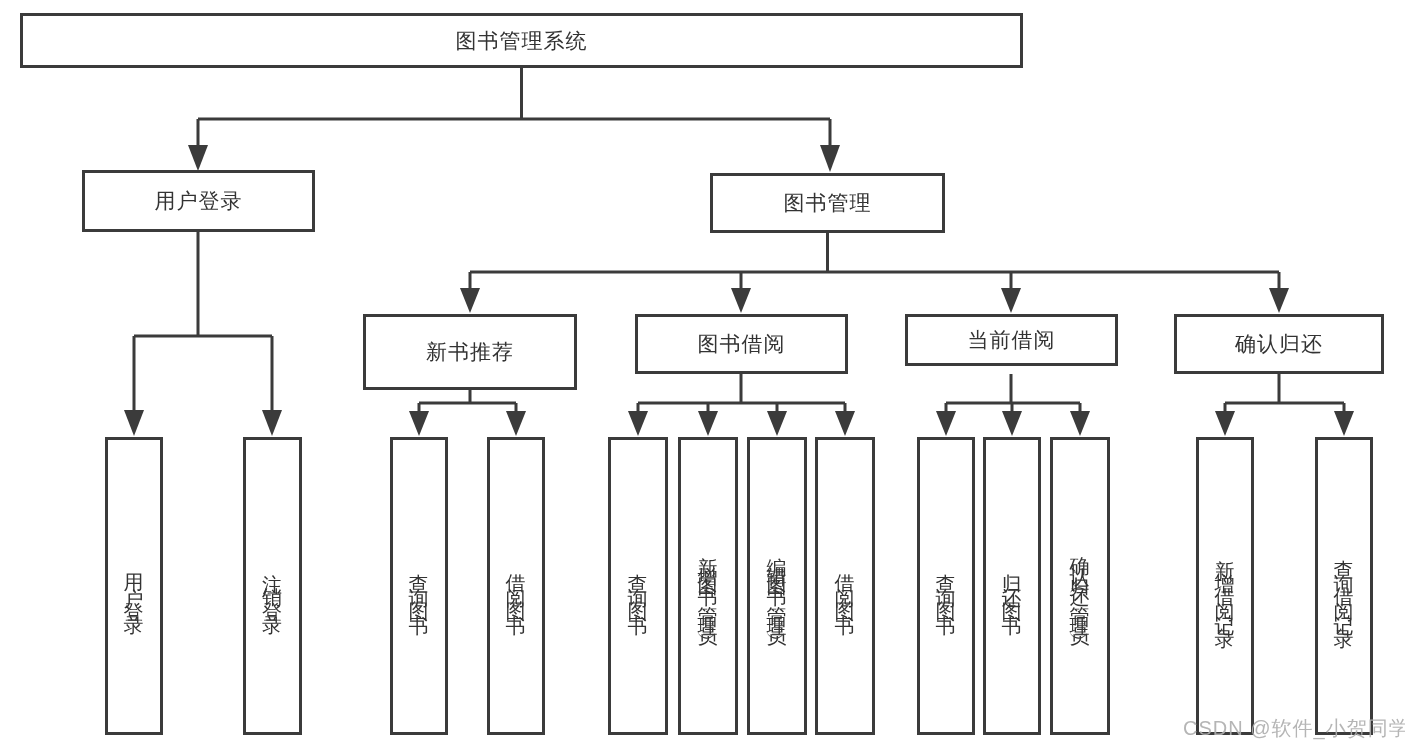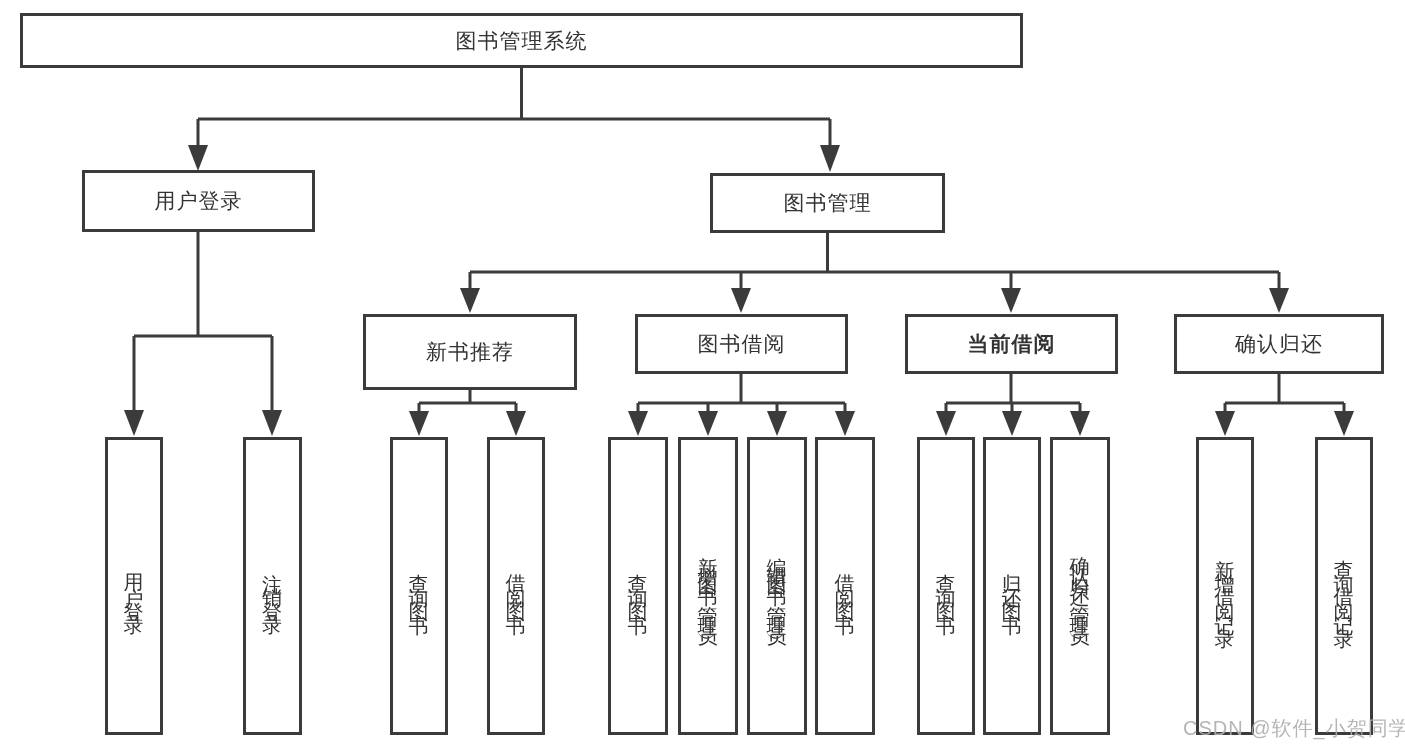--- a/index.html
+++ b/index.html
@@ -156,21 +156,21 @@
   <div class="node" style="left:710px; top:173px; width:235px; height:60px;">
     <span>图书管理</span>
   </div>
 
   <div class="node" style="left:363px; top:314px; width:214px; height:76px;">
     <span>新书推荐</span>
   </div>
   <div class="node" style="left:635px; top:314px; width:213px; height:60px;">
     <span>图书借阅</span>
   </div>
-  <div class="node" style="left:905px; top:314px; width:213px; height:60px;font-weight:bold;">
+  <div class="node" style="left:905px; top:314px; width:213px; height:52px;">
     <span>当前借阅</span>
   </div>
   <div class="node" style="left:1174px; top:314px; width:210px; height:60px;">
     <span>确认归还</span>
   </div>
 
   <div class="leaf" style="left:105px; width:58px;">
     <span class="vtext">用户登录</span>
   </div>
   <div class="leaf" style="left:243px; width:59px;">

